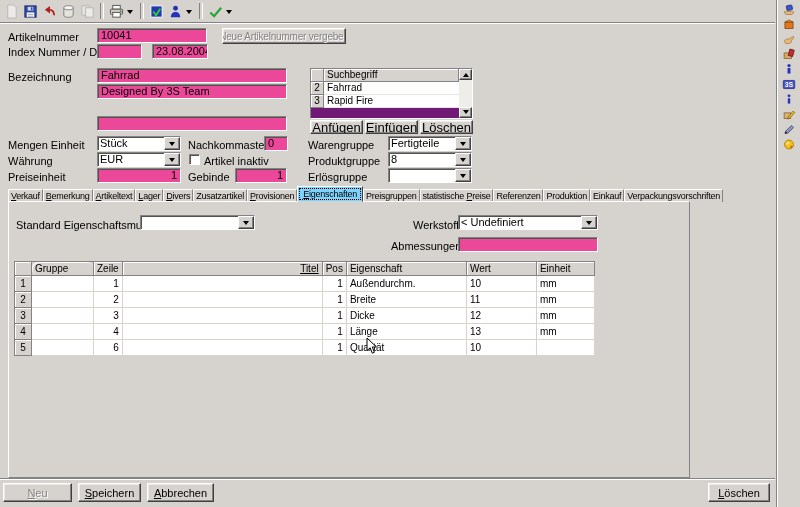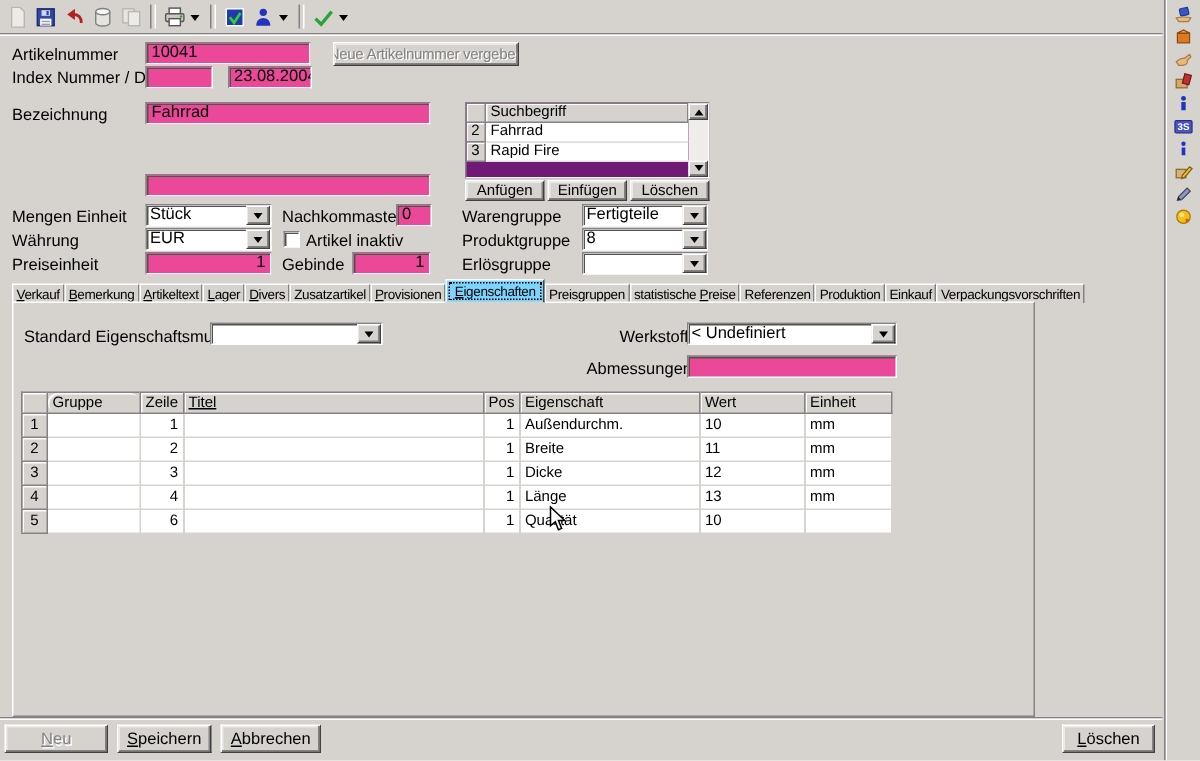--- a/index.html
+++ b/index.html
@@ -74,21 +74,21 @@
   .sb-corner{width:13px;}
   .sb-num{width:13px;text-align:center;}
   .sb-hdr{flex:1;padding:0 3px;}
   .sb-cell{flex:1;background:#fff;font-size:10px;line-height:12px;padding:0 3px;
     border-bottom:1px solid #e8e5e0;white-space:nowrap;overflow:hidden;}
   #sb-scroll{position:absolute;right:0;top:0;bottom:0;width:13px;background:#efedea;
     display:flex;flex-direction:column;justify-content:space-between;align-items:stretch;}
   .sb-sbtn{height:11px;background:#d6d3ce;border:1px solid;border-color:#fff #404040 #404040 #fff;
     box-shadow:inset -1px -1px 0 #848284;display:flex;align-items:center;justify-content:center;box-sizing:border-box;}
   #sb-buttons{position:absolute;left:310px;top:120px;width:163px;height:14px;display:flex;gap:2px;}
-  #sb-buttons .btn{position:relative;flex:1;height:14px;font-size:10px;}
+  #sb-buttons .btn{position:relative;flex:1;height:14px;font-size:13px;}
   
   #tabs{position:absolute;left:8px;top:187px;height:15px;display:flex;align-items:flex-end;white-space:nowrap;}
   .tab{
     font-size:9px;letter-spacing:-0.25px;padding:1px 2px;height:13px;line-height:11px;box-sizing:border-box;
     border-left:1px solid #fff;border-right:1px solid #848284;border-top:1px solid #fff;
   }
   .tab.active{
     background:#7dd3fc;height:16px;padding:2px 5px;margin-top:-2px;position:relative;z-index:3;
     border:1px solid;border-color:#fff #404040 #d6d3ce #fff;
     outline:1px dotted #000;outline-offset:-3px;
@@ -260,20 +260,21 @@
   <div class="lbl" style="left:8px;top:31px;">Artikelnummer</div>
   <div class="field" style="left:97px;top:28px;width:110px;">10041</div>
   <div class="btn disabled" style="left:222px;top:28px;width:124px;height:16px;font-size:10px;letter-spacing:-0.2px;">Neue Artikelnummer vergeben</div>
 
   <div class="lbl" style="left:8px;top:46px;">Index Nummer / Datum</div>
   <div class="field" style="left:97px;top:44px;width:45px;"></div>
   <div class="field" style="left:152px;top:44px;width:56px;">23.08.2004</div>
 
   <div class="lbl" style="left:8px;top:71px;">Bezeichnung</div>
   <div class="field" style="left:97px;top:68px;width:190px;">Fahrrad</div>
+  <div class="field" style="left:97px;top:84px;width:190px;">Designed By 3S Team</div>
   <div class="field" style="left:97px;top:116px;width:190px;"></div>
 
   <div id="sb-grid">
     <div id="sb-rows">
       <div class="sb-row">
         <span class="sb-corner"></span>
         <span class="sb-hdr">Suchbegriff</span>
       </div>
     <div class="sb-row">
           <span class="sb-num">2</span>
@@ -391,21 +392,21 @@
           <col style="width: 20px;">
           <col style="width: 120px;">
           <col style="width: 70px;">
           <col style="width: 58px;">
         </colgroup>
         <thead>
           <tr>
             <th style="text-align: center;"></th>
             <th style="text-align: left; border-radius: 6px;">Gruppe</th>
             <th style="text-align: right;">Zeile</th>
-            <th style="text-align: left; text-decoration: underline;">Titel</th>
+            <th style="text-align: right; text-decoration: underline;">Titel</th>
             <th style="text-align: right;">Pos</th>
             <th style="text-align: left;">Eigenschaft</th>
             <th style="text-align: left;">Wert</th>
             <th style="text-align: left;">Einheit</th>
           </tr>
         </thead>
         <tbody>
           <tr>
             <td class="rowhdr" style="text-align: center;">1</td>
             <td style="text-align: left;"></td>

